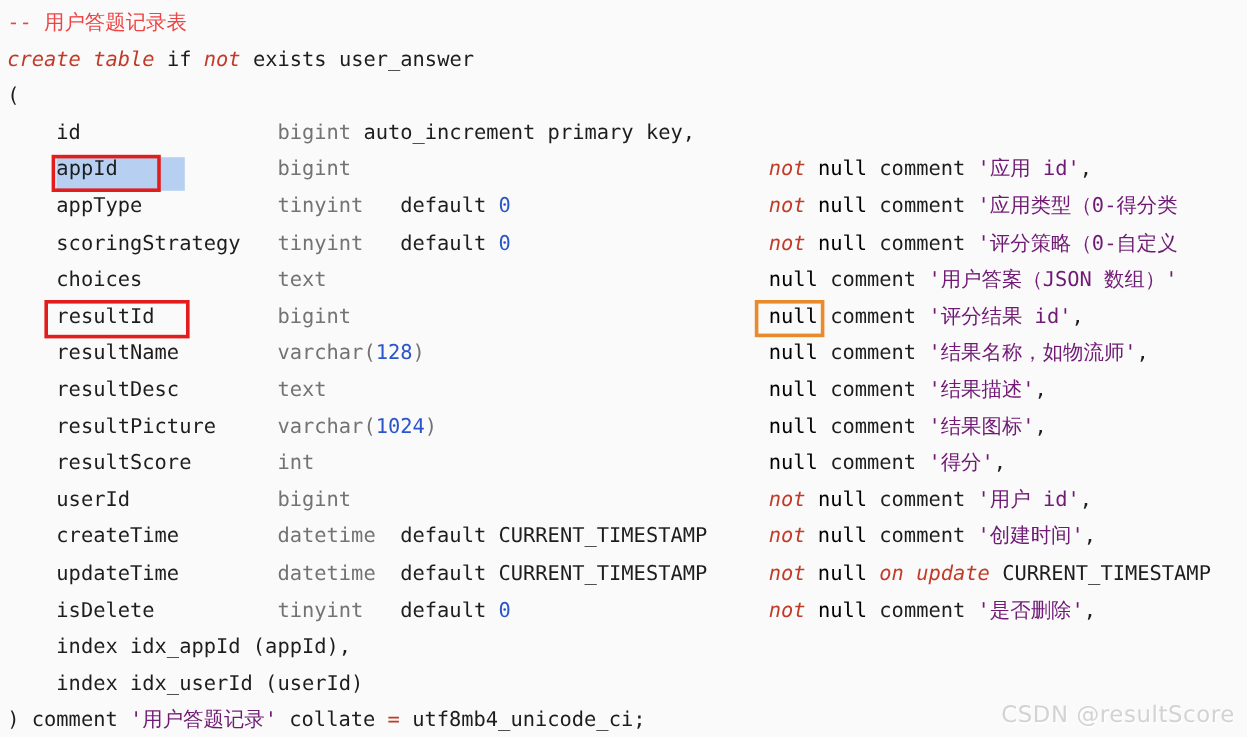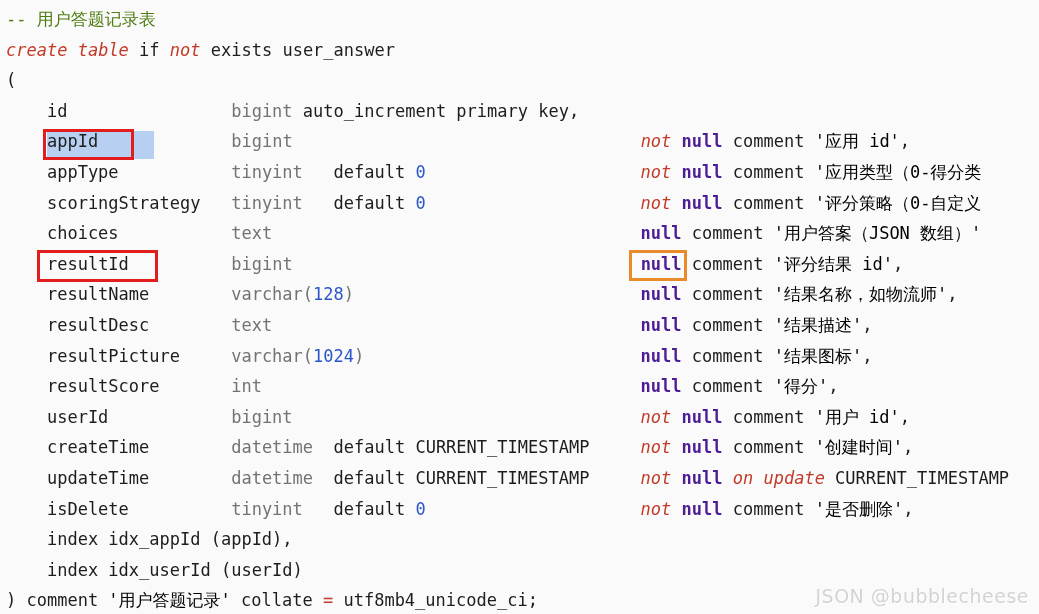--- a/index.html
+++ b/index.html
@@ -12,39 +12,39 @@
   }
   .code-block{
     position:absolute;left:6px;top:4px;z-index:2;
     font-size:17px;line-height:30.6px;
     white-space:pre;
     color:#1d1d1d;
     font-variant-ligatures:none;
   }
   .line{height:30.6px;}
   .pln{color:#1d1d1d;}
-  .com{color:#4d7c0f;}
+  .com{color:#ef4444;}
   .kw{color:#c23a28;font-style:italic;}
-  .nul{color:#4c1d95;font-weight:bold;}
+  .nul{color:#000000;}
   .typ{color:#737373;}
   .num{color:#2a56c9;}
-  .str{color:#000000;margin-top:32px;}
+  .str{color:#701a75;margin-top:32px;}
   .annotation{position:absolute;box-sizing:border-box;}
   .annotation.selection{z-index:1;}
   .annotation.box{z-index:3;background:transparent;border-style:solid;border-width:3px;}
   .watermark{
     position:absolute;right:10px;bottom:7px;z-index:4;
     font-family:"DejaVu Sans","Liberation Sans",sans-serif;
     font-size:19px;color:#d3d3d3;letter-spacing:0.5px;
     text-shadow:1px 1px 0 #ffffff;
   }
 </style>
 </head>
 <body>
 
 <div class="code-block"><div class="line"><span class="com">-- 用户答题记录表</span></div><div class="line"><span class="kw">create</span><span class="pln"> </span><span class="kw">table</span><span class="pln"> if </span><span class="kw">not</span><span class="pln"> exists user_answer</span></div><div class="line"><span class="pln">(</span></div><div class="line"><span class="pln">    id                </span><span class="typ">bigint</span><span class="pln"> auto_increment primary key,</span></div><div class="line"><span class="pln">    </span><span class="pln">appId</span><span class="pln">             </span><span class="typ">bigint</span><span class="pln">                                  </span><span class="kw">not</span><span class="pln"> </span><span class="nul">null</span><span class="pln"> comment </span><span class="str">'应用 id'</span><span class="pln">,</span></div><div class="line"><span class="pln">    appType           </span><span class="typ">tinyint</span><span class="pln">   default </span><span class="num">0</span><span class="pln">                     </span><span class="kw">not</span><span class="pln"> </span><span class="nul">null</span><span class="pln"> comment </span><span class="str">'应用类型（0-得分类</span></div><div class="line"><span class="pln">    scoringStrategy   </span><span class="typ">tinyint</span><span class="pln">   default </span><span class="num">0</span><span class="pln">                     </span><span class="kw">not</span><span class="pln"> </span><span class="nul">null</span><span class="pln"> comment </span><span class="str">'评分策略（0-自定义</span></div><div class="line"><span class="pln">    choices           </span><span class="typ">text</span><span class="pln">                                    </span><span class="nul">null</span><span class="pln"> comment </span><span class="str">'用户答案（JSON 数组）'</span></div><div class="line"><span class="pln">    </span><span class="pln">resultId</span><span class="pln">          </span><span class="typ">bigint</span><span class="pln">                                  </span><span class="nul">null</span><span class="pln"> comment </span><span class="str">'评分结果 id'</span><span class="pln">,</span></div><div class="line"><span class="pln">    resultName        </span><span class="typ">varchar(</span><span class="num">128</span><span class="typ">)</span><span class="pln">                            </span><span class="nul">null</span><span class="pln"> comment </span><span class="str">'结果名称，如物流师'</span><span class="pln">,</span></div><div class="line"><span class="pln">    resultDesc        </span><span class="typ">text</span><span class="pln">                                    </span><span class="nul">null</span><span class="pln"> comment </span><span class="str">'结果描述'</span><span class="pln">,</span></div><div class="line"><span class="pln">    resultPicture     </span><span class="typ">varchar(</span><span class="num">1024</span><span class="typ">)</span><span class="pln">                           </span><span class="nul">null</span><span class="pln"> comment </span><span class="str">'结果图标'</span><span class="pln">,</span></div><div class="line"><span class="pln">    resultScore       </span><span class="typ">int</span><span class="pln">                                     </span><span class="nul">null</span><span class="pln"> comment </span><span class="str">'得分'</span><span class="pln">,</span></div><div class="line"><span class="pln">    userId            </span><span class="typ">bigint</span><span class="pln">                                  </span><span class="kw">not</span><span class="pln"> </span><span class="nul">null</span><span class="pln"> comment </span><span class="str">'用户 id'</span><span class="pln">,</span></div><div class="line"><span class="pln">    createTime        </span><span class="typ">datetime</span><span class="pln">  default CURRENT_TIMESTAMP     </span><span class="kw">not</span><span class="pln"> </span><span class="nul">null</span><span class="pln"> comment </span><span class="str">'创建时间'</span><span class="pln">,</span></div><div class="line"><span class="pln">    updateTime        </span><span class="typ">datetime</span><span class="pln">  default CURRENT_TIMESTAMP     </span><span class="kw">not</span><span class="pln"> </span><span class="nul">null</span><span class="pln"> </span><span class="kw">on update</span><span class="pln"> CURRENT_TIMESTAMP</span></div><div class="line"><span class="pln">    isDelete          </span><span class="typ">tinyint</span><span class="pln">   default </span><span class="num">0</span><span class="pln">                     </span><span class="kw">not</span><span class="pln"> </span><span class="nul">null</span><span class="pln"> comment </span><span class="str">'是否删除'</span><span class="pln">,</span></div><div class="line"><span class="pln">    index idx_appId (appId),</span></div><div class="line"><span class="pln">    index idx_userId (userId)</span></div><div class="line"><span class="pln">) comment </span><span class="str">'用户答题记录'</span><span class="pln"> collate </span><span class="kw">=</span><span class="pln"> utf8mb4_unicode_ci;</span></div></div>
 
-<div class="watermark">JSON @bubblecheese</div>
+<div class="watermark">CSDN @resultScore</div>
 
 <div class="annotation selection" style="left: 47px; top: 131px; width: 107px; height: 28px; background: rgb(183, 208, 242);"></div>
 <div class="annotation box" style="left: 43px; top: 129px; width: 91px; height: 31px; border-color: rgb(225, 29, 29);"></div>
 <div class="annotation box" style="left: 37px; top: 250px; width: 121px; height: 32px; border-color: rgb(225, 29, 29);"></div>
 <div class="annotation box" style="left: 629px; top: 250px; width: 58px; height: 31px; border-color: rgb(232, 139, 43);"></div>
 
 </body></html>

